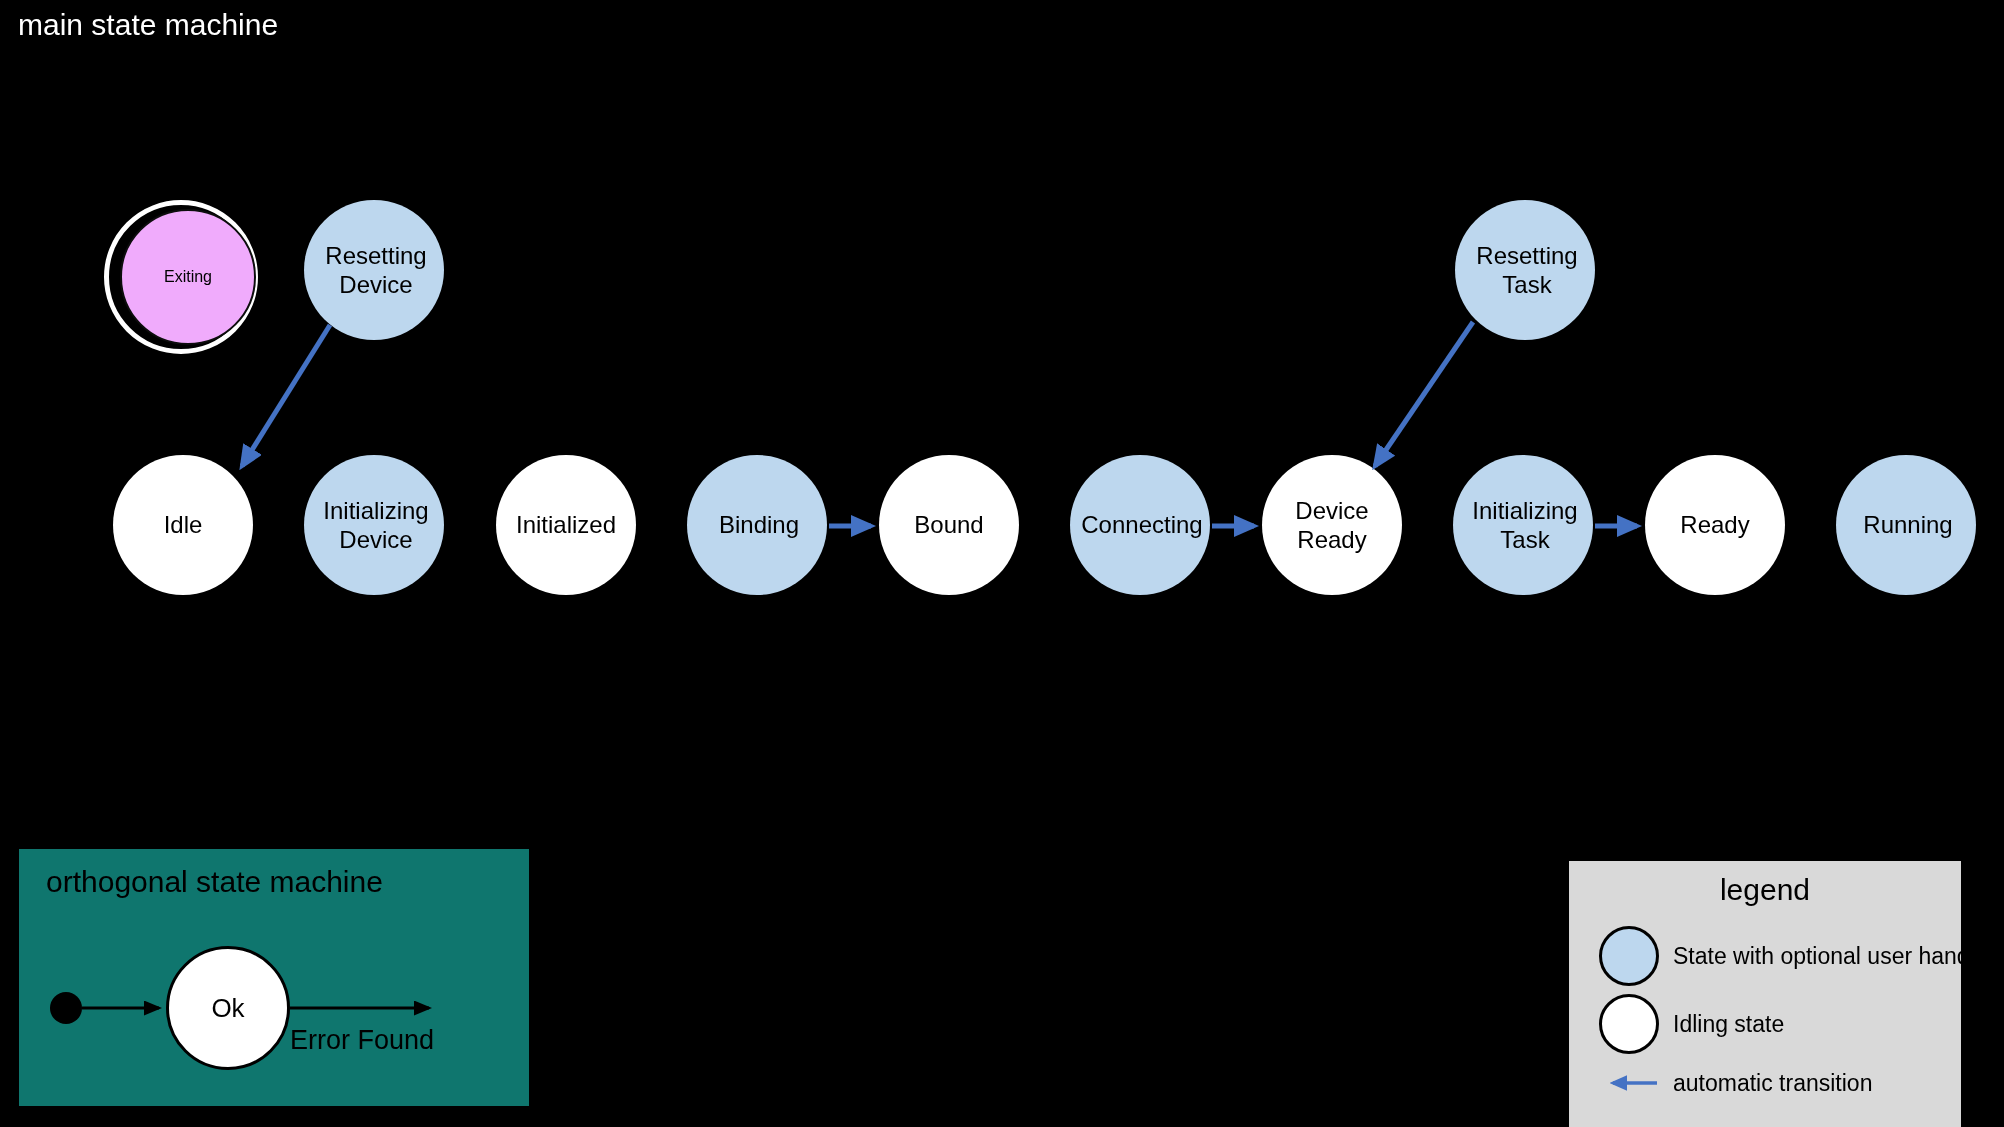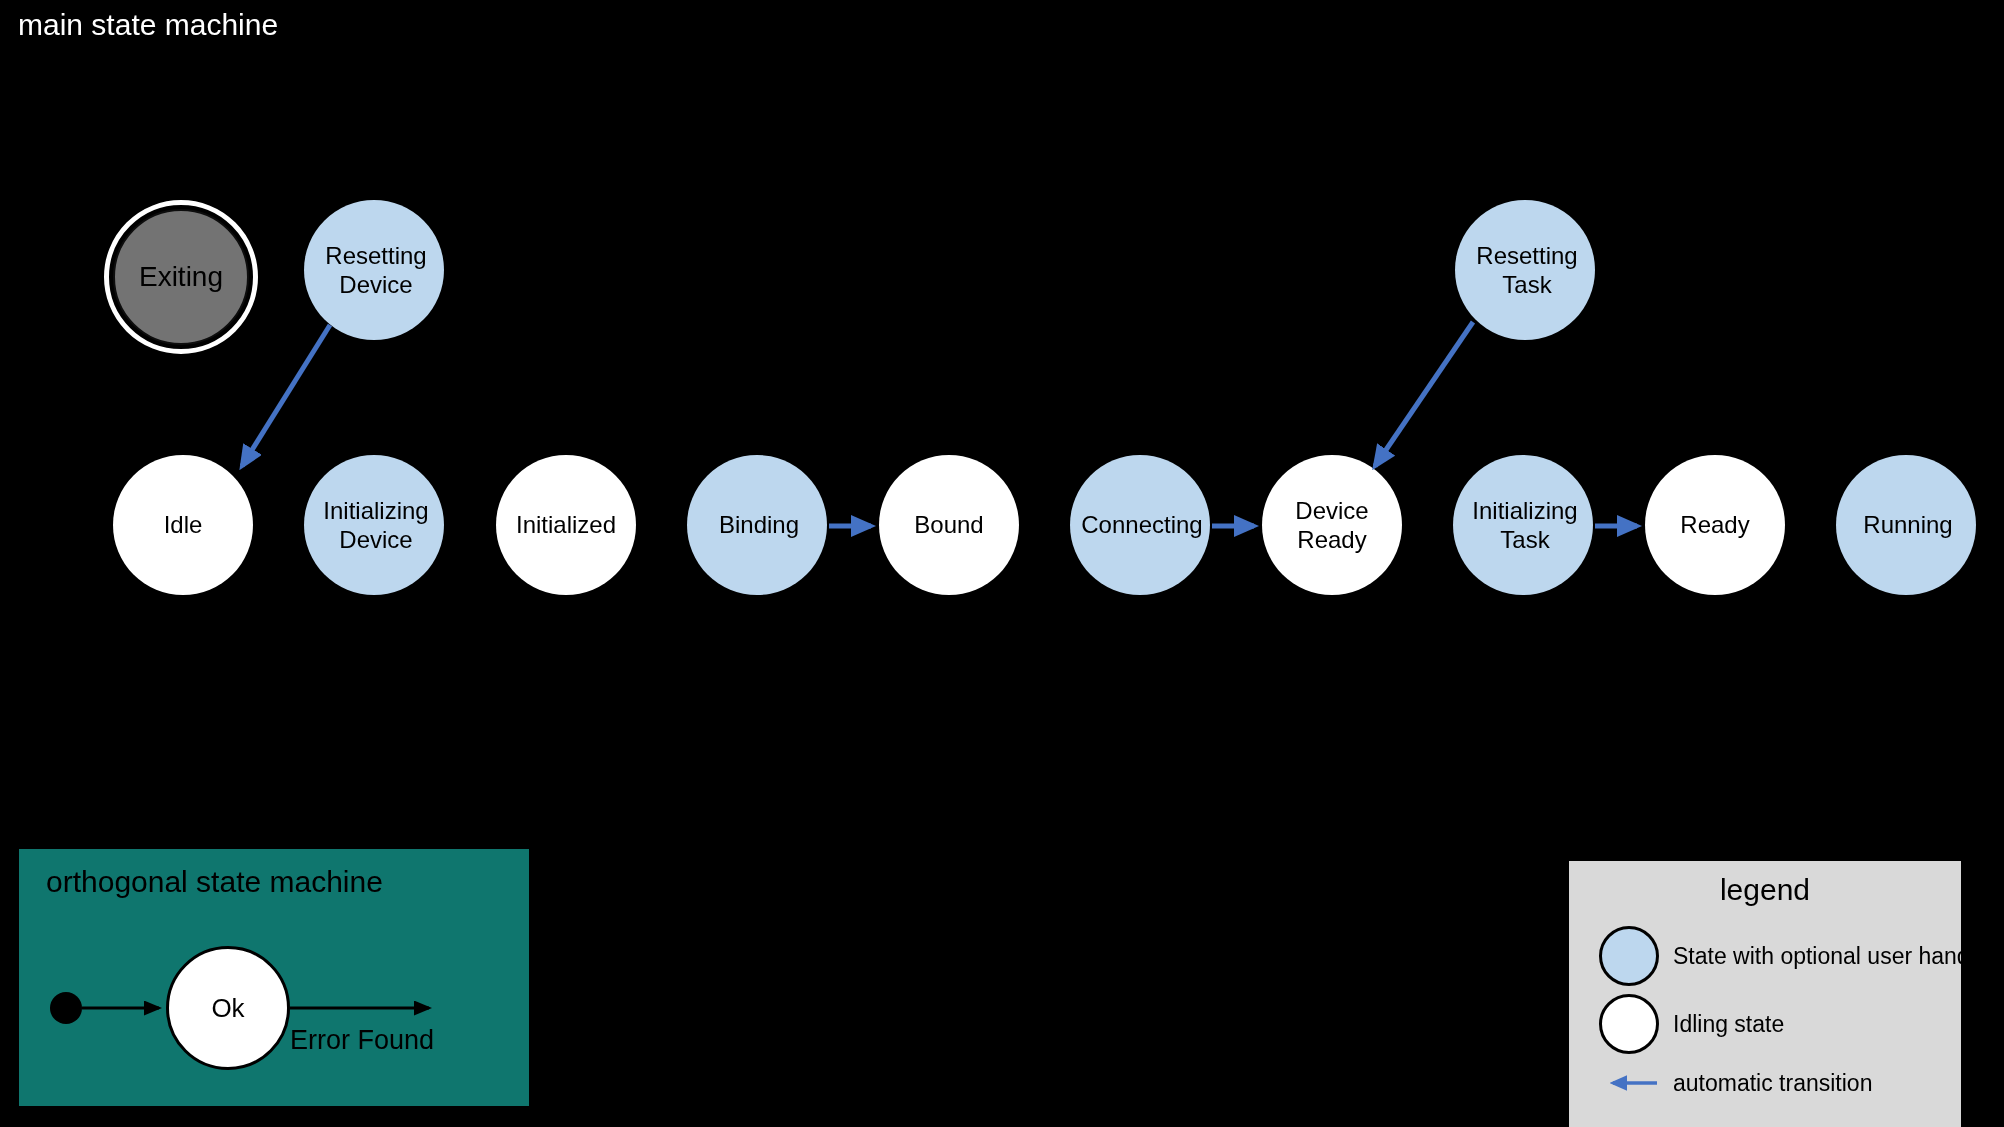--- a/index.html
+++ b/index.html
@@ -35,31 +35,31 @@
   .state.idling  { background: #ffffff; }
   .final-ring {
     position: absolute;
     width: 154px; height: 154px;
     border: 5px solid #ffffff;
     border-radius: 50%;
     box-sizing: border-box;
   }
   .final-inner {
     position: absolute;
-    left: 4px; top: 4px;
+    left: 11px; top: 4px;
     width: 136px; height: 136px;
     box-sizing: border-box;
     border: 2px solid #0d0d0d;
     border-radius: 50%;
-    background: #737373;
+    background: #f0abfc;
     display: flex;
     align-items: center;
     justify-content: center;
     text-align: center;
-    font-size: 28px;
+    font-size: 16px;
     color: #000000;
   }
   svg.overlay {
     position: absolute;
     left: 0; top: 0;
     pointer-events: none;
   }
   
   .ortho-box {
     position: absolute;

